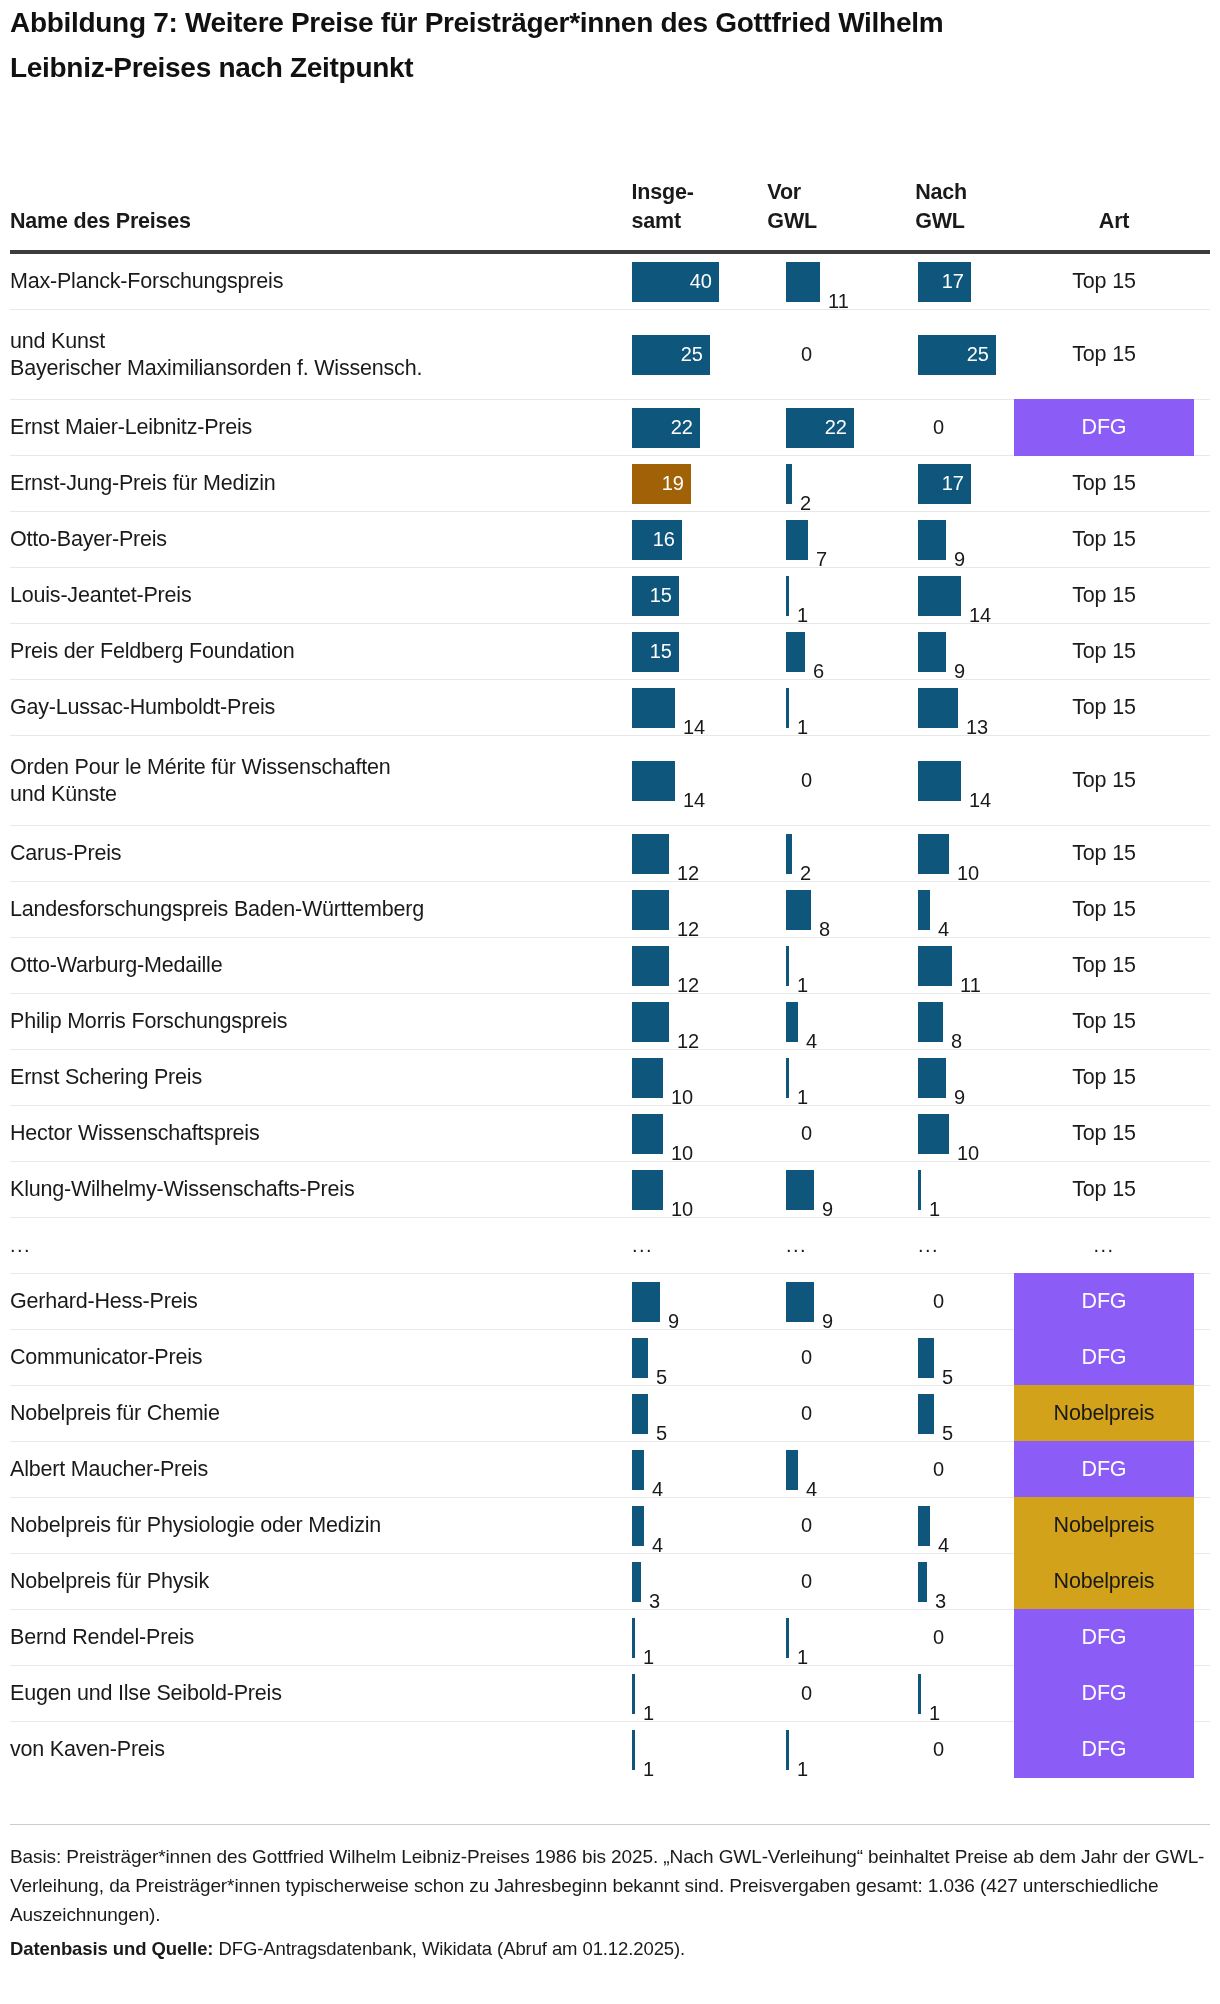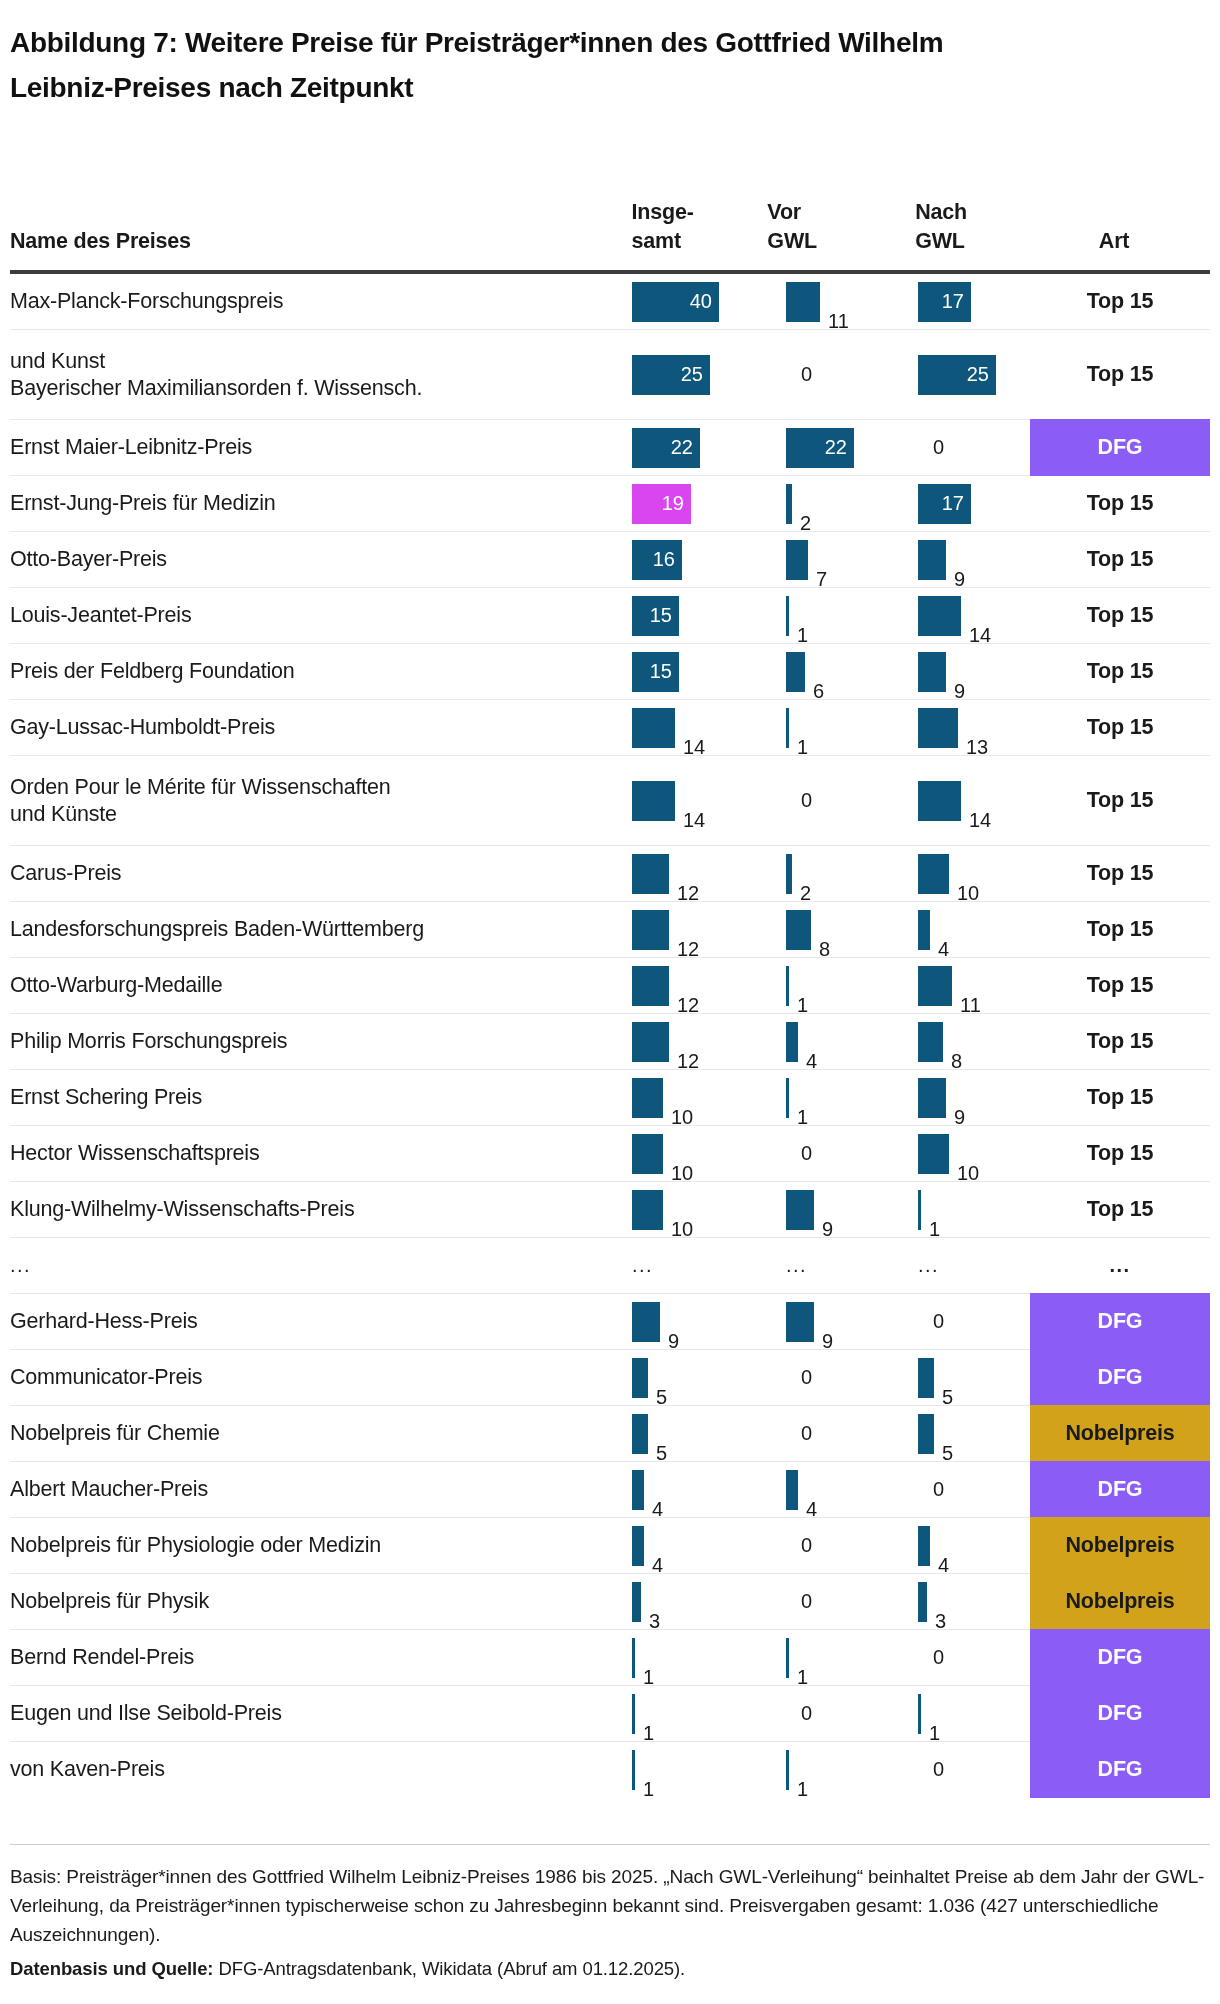--- a/index.html
+++ b/index.html
@@ -3,21 +3,21 @@
 <meta charset="utf-8">
 <style>
   html,body{margin:0;padding:0;}
   body{
     width:1220px;height:2004px;background:#ffffff;
     font-family:"Liberation Sans",sans-serif;color:#1a1a1a;
     -webkit-font-smoothing:antialiased;overflow:hidden;
   }
   .wrap{padding:0 10px;}
   .title{
-    padding-top:20px;font-size:28px;font-weight:700;line-height:45px;
+    font-size:28px;font-weight:700;line-height:45px;
     color:#111;letter-spacing:-0.3px;
   }
   .colhead{
     display:flex;align-items:flex-end;height:146px;padding-bottom:14px;
     font-weight:700;font-size:21.5px;line-height:29px;letter-spacing:-0.2px;
   }
   .colhead .hspan{display:block;}
   .h-name{width:575px;}
   .h-total{width:154px;margin-left:47px;}
   .h-vor{width:132px;position:relative;left:-18px;}
@@ -37,23 +37,23 @@
   .c-nach{width:113px;}
   .bar{
     height:40px;background:#0e567c;flex:0 0 auto;
     display:flex;align-items:center;justify-content:flex-end;
   }
   .in-num{color:#ffffff;font-size:20px;padding-right:7px;}
   .num{font-size:20px;margin-left:8px;margin-top:40px;}
   .zero{font-size:20px;margin-left:15px;}
   .dots{font-size:20px;letter-spacing:1.5px;}
   .art{
-    position:absolute;right:0;top:-1px;bottom:-1px;width:180px;z-index:2;
+    position:absolute;right:16px;top:-1px;bottom:-1px;width:180px;z-index:2;
     display:flex;align-items:center;justify-content:center;
-    font-size:21.5px;letter-spacing:-0.2px;font-weight:bold;
+    font-size:21.5px;letter-spacing:-0.2px;
   }
   .art.dfg{background:#8b5cf6;color:#ffffff;}
   .art.nobel{background:#d2a21b;color:#1a1a1a;}
   .footrule{height:1px;background:#cccccc;margin-top:46px;}
   .basis{margin-top:17px;font-size:19px;line-height:29px;max-width:1202px;letter-spacing:-0.1px;}
   .source{margin-top:7px;font-size:18.5px;line-height:26px;letter-spacing:-0.1px;}
   .source .lbl{font-weight:700;}
 </style>
 </head>
 <body>
@@ -142,21 +142,21 @@
         <div class="cell c-nach">
           <span class="zero">0</span>
         </div>
         <div class="art dfg">DFG</div>
       </div>
       <div class="row">
         <div class="name">
           <div>Ernst-Jung-Preis für Medizin</div>
         </div>
         <div class="cell c-total">
-          <div class="bar" style="width: 59px; background: #d946ef;">
+          <div class="bar" style="width: 59px; background: #a16207;">
             <span class="in-num">19</span>
           </div>
         </div>
         <div class="cell c-vor">
           <div class="bar" style="width: 6px; background: rgb(14, 86, 124);"></div>
           <span class="num">2</span>
         </div>
         <div class="cell c-nach">
           <div class="bar" style="width: 53px; background: rgb(14, 86, 124);">
             <span class="in-num">17</span>

